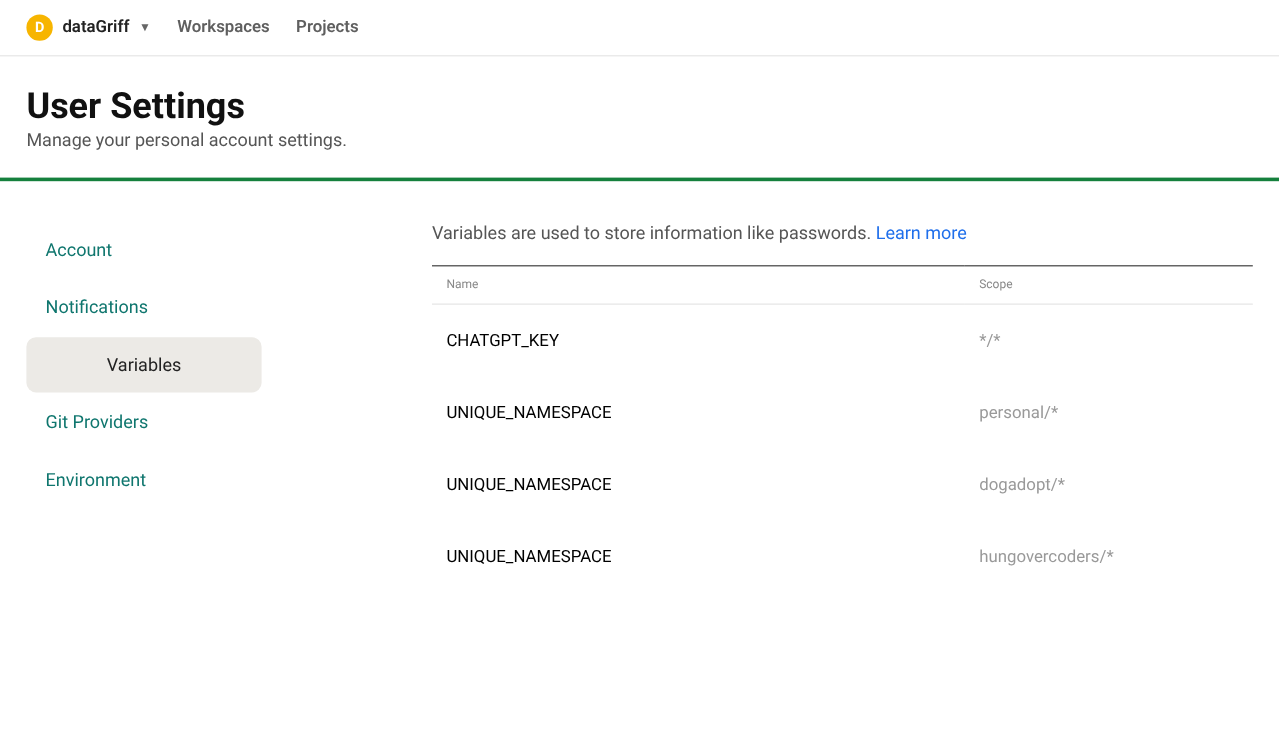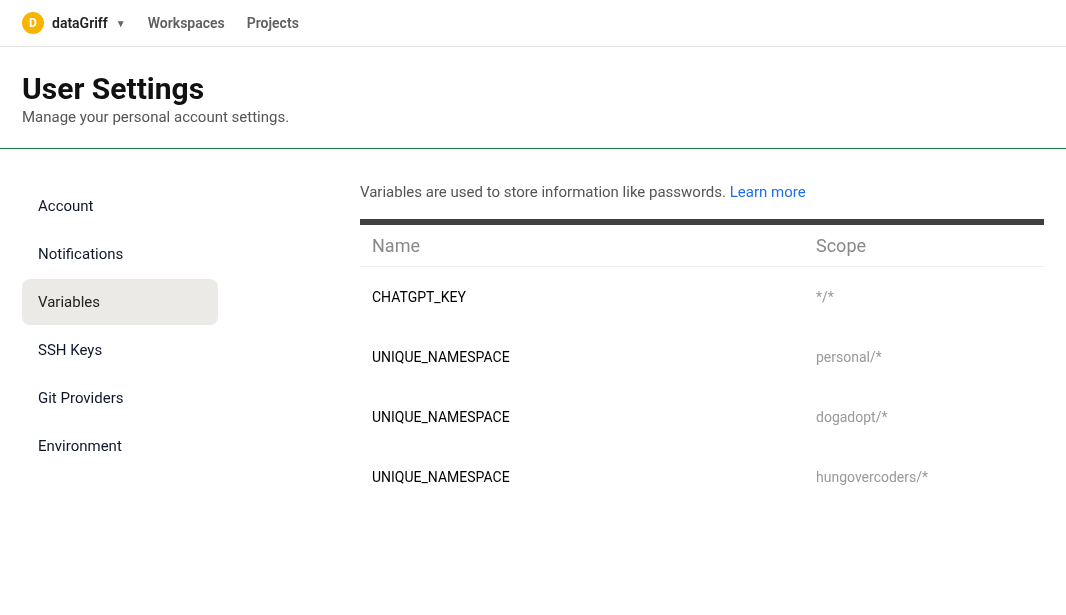--- a/index.html
+++ b/index.html
@@ -56,21 +56,21 @@
 
     .topnav-link {
       color: #5f5f5f;
       font-weight: 600;
       cursor: pointer;
     }
 
     
     .page-header {
       padding: 24px 22px 22px 22px;
-      border-bottom: 1px solid #15803d;
+      border-bottom: 3px solid #15803d;
     }
 
     .page-title {
       font-size: 30px;
       font-weight: 700;
       color: #111;
       margin-bottom: 2px;
     }
 
     .page-subtitle {
@@ -86,29 +86,30 @@
 
     .sidebar {
       width: 230px;
       padding-left: 22px;
       padding-right: 12px;
     }
 
     .sidebar-item {
       padding: 14px 16px;
       border-radius: 8px;
-      color: #0f172a;
+      color: #0f766e;
       font-size: 15px;
       cursor: pointer;
       margin-bottom: 2px;
     }
 
     .sidebar-item.active {
       background: #eceae6;
       color: #222;
+      text-align: center;
     }
 
     .main {
       flex: 1;
       padding-left: 130px;
       padding-right: 22px;
     }
 
     .section-title {
       font-size: 22px;
@@ -131,23 +132,23 @@
     
     .var-table {
       width: 100%;
       border-collapse: collapse;
     }
 
     .var-table th {
       text-align: left;
       font-weight: 400;
       color: #888;
-      font-size: 18px;
+      font-size: 10px;
       padding: 10px 12px;
-      border-top: 6px solid #404040;
+      border-top: 1px solid #404040;
       border-bottom: 1px solid #ececec;
     }
 
     .var-table th.col-scope {
       width: 240px;
     }
 
     .var-table td {
       padding: 22px 12px;
       font-size: 14px;
@@ -178,21 +179,20 @@
   <h1 class="page-title">User Settings</h1>
   <p class="page-subtitle">Manage your personal account settings.</p>
 </div>
 
 <div class="content-wrap">
 
   <nav class="sidebar">
     <div class="sidebar-item">Account</div>
     <div class="sidebar-item">Notifications</div>
     <div class="sidebar-item active">Variables</div>
-    <div class="sidebar-item">SSH Keys</div>
     <div class="sidebar-item">Git Providers</div>
     <div class="sidebar-item">Environment</div>
   </nav>
 
   <div class="main">
     <p class="section-desc">
       <span>Variables are used to store information like passwords. </span><span class="link">Learn more</span>
     </p>
 
     <table class="var-table">

